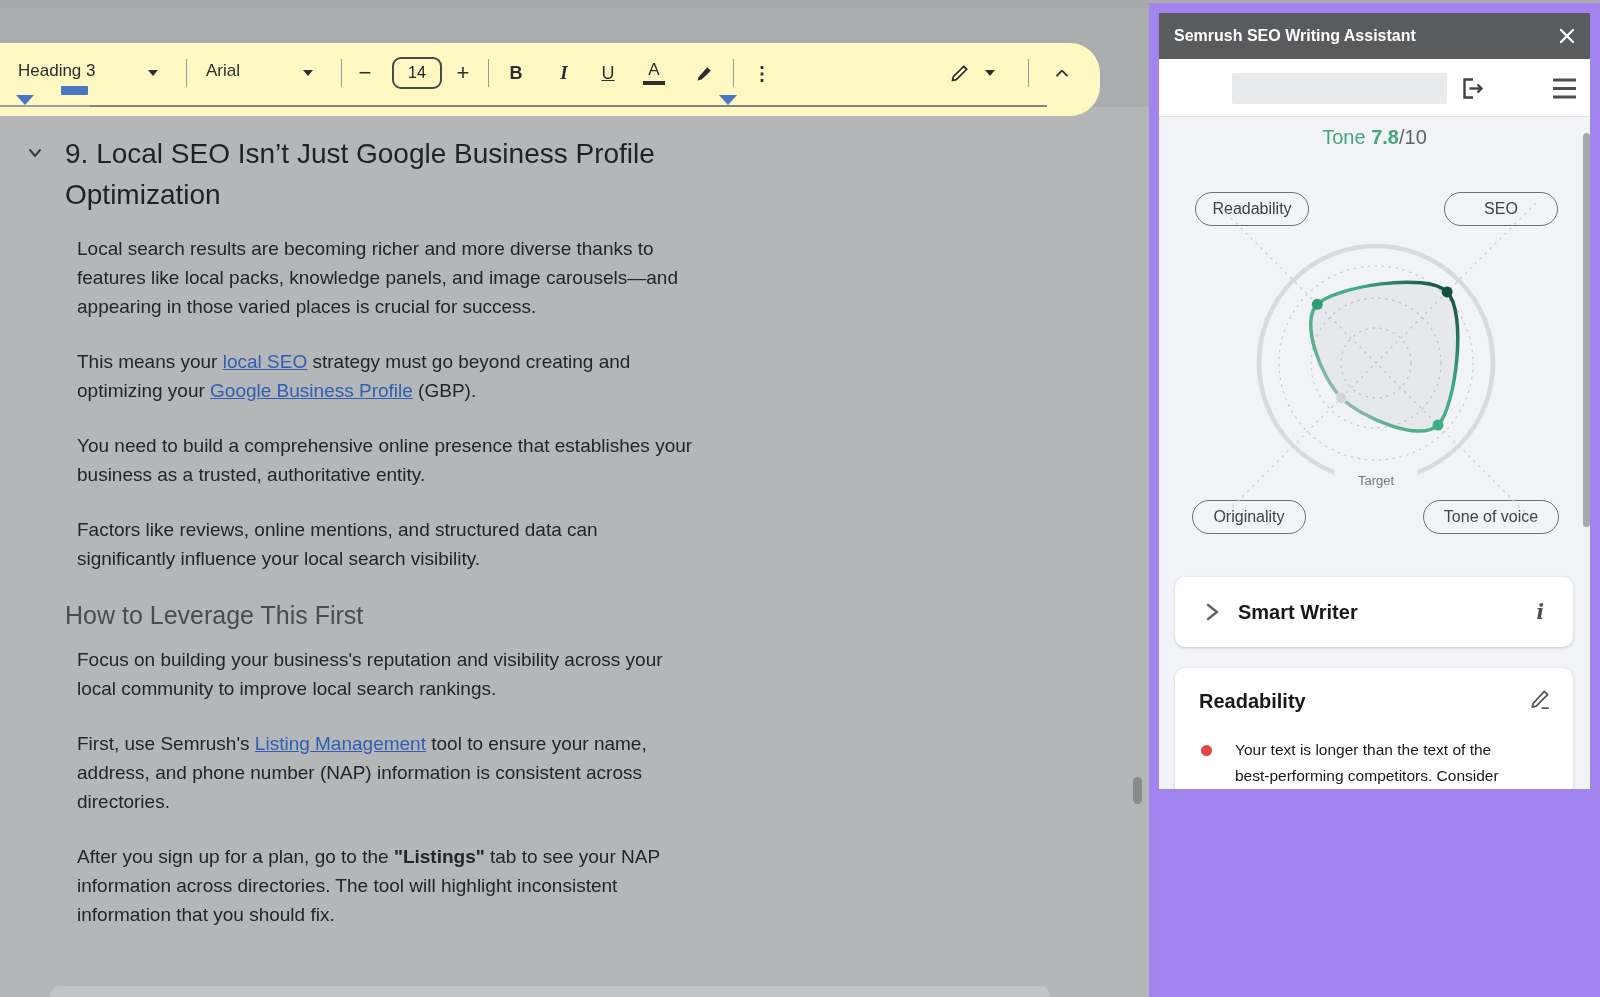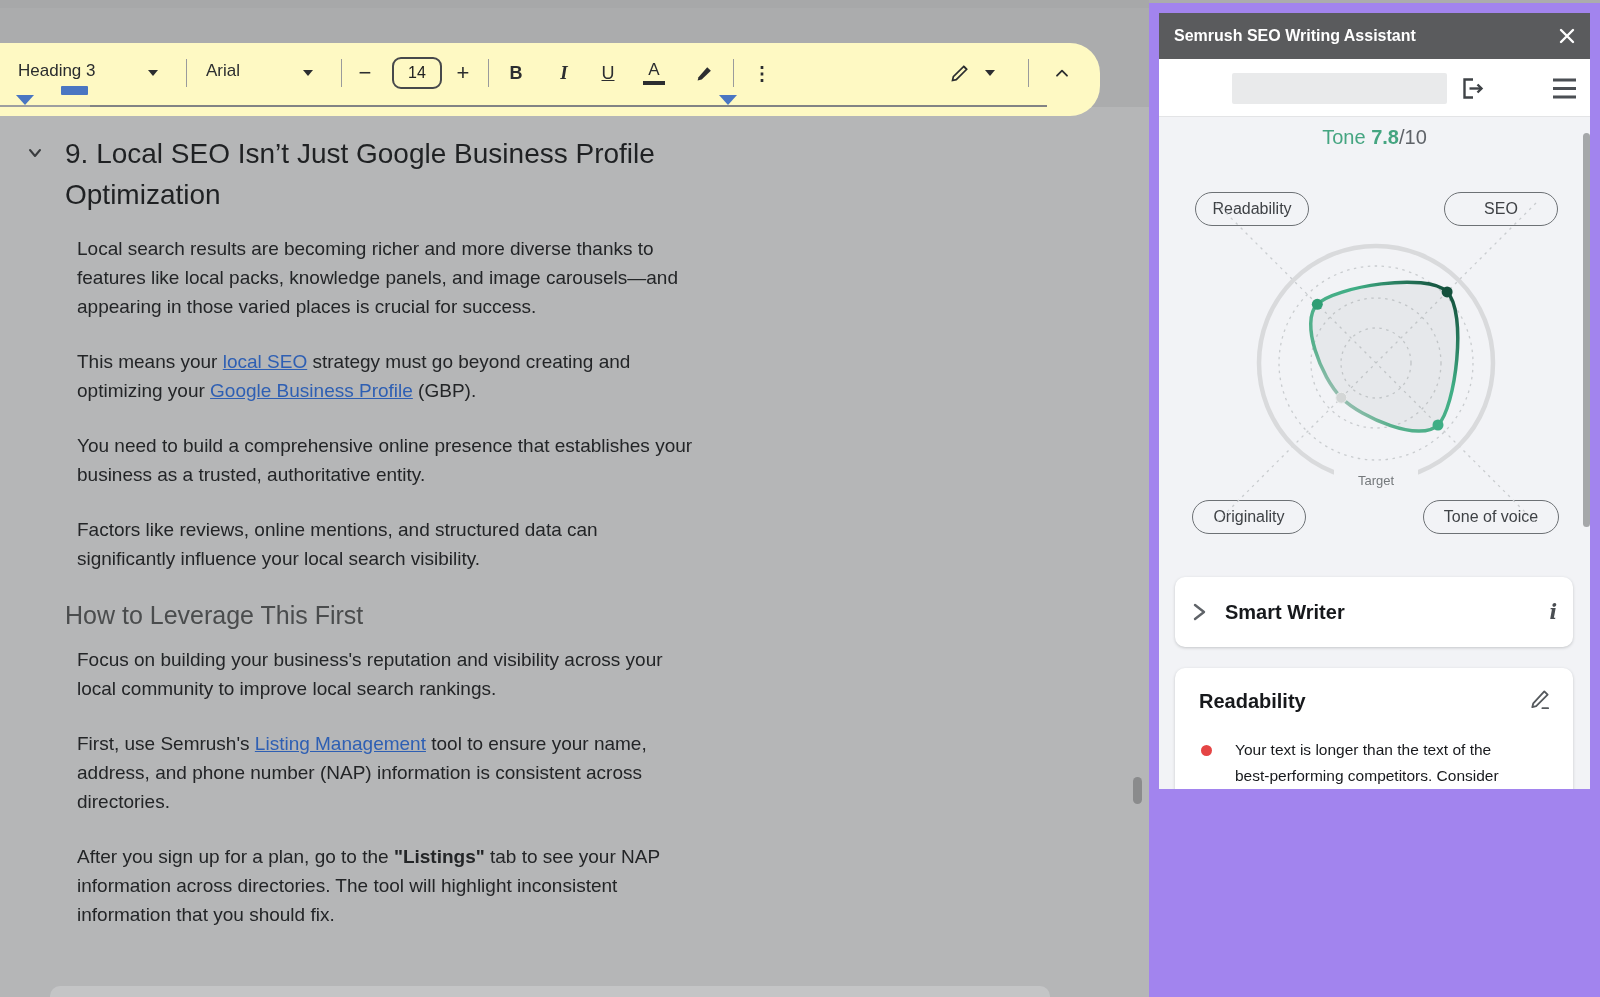--- a/index.html
+++ b/index.html
@@ -74,21 +74,21 @@
   .pill { position:absolute; height:34px; border:1.5px solid #6d7175; border-radius:18px; display:flex; align-items:center; justify-content:center; font-size:16px; color:#3f4246; background:transparent; cursor:pointer; }
   #pill-readability { left:36px; top:75px; width:114px; }
   #pill-seo { left:285px; top:75px; width:114px; }
   #pill-originality { left:33px; top:383px; width:114px; }
   #pill-tone { left:264px; top:383px; width:136px; }
 
   #gauge-svg { position:absolute; left:47px; top:76px; }
   #gauge-target-label { font-size:13px; fill:#74787b; }
 
   .card { position:absolute; left:16px; width:398px; background:#fff; border-radius:10px; box-shadow:0 1px 3px rgba(60,64,67,0.25); }
-  #smart-writer-card { top:460px; height:70px; display:flex; align-items:center; padding:0 16px; cursor:pointer; }
+  #smart-writer-card { top:460px; height:70px; display:flex; align-items:center; padding:0 29px; cursor:pointer; }
   #smart-writer-chevron { display:flex; margin-right:18px; }
   #smart-writer-label { font-size:20px; font-weight:bold; color:#17191c; }
   #smart-writer-info { margin-left:auto; font:italic bold 20px "DejaVu Serif", serif; color:#4a4e52; cursor:pointer; }
   #readability-card { top:551px; height:308px; padding:22px 24px; }
   #readability-title { font-size:20px; font-weight:bold; color:#17191c; }
   #readability-edit { position:absolute; right:22px; top:20px; cursor:pointer; }
   #issue-list { list-style:none; margin-top:24px; }
   .issue { position:relative; padding-left:36px; margin-bottom:25px; width:312px; font-size:15.5px; line-height:26px; color:#17191c; }
   .issue .dot { position:absolute; left:2px; top:8px; width:11px; height:11px; border-radius:50%; background:#e54545; }
   .issue .issue-text { display:block; width:264px; }

